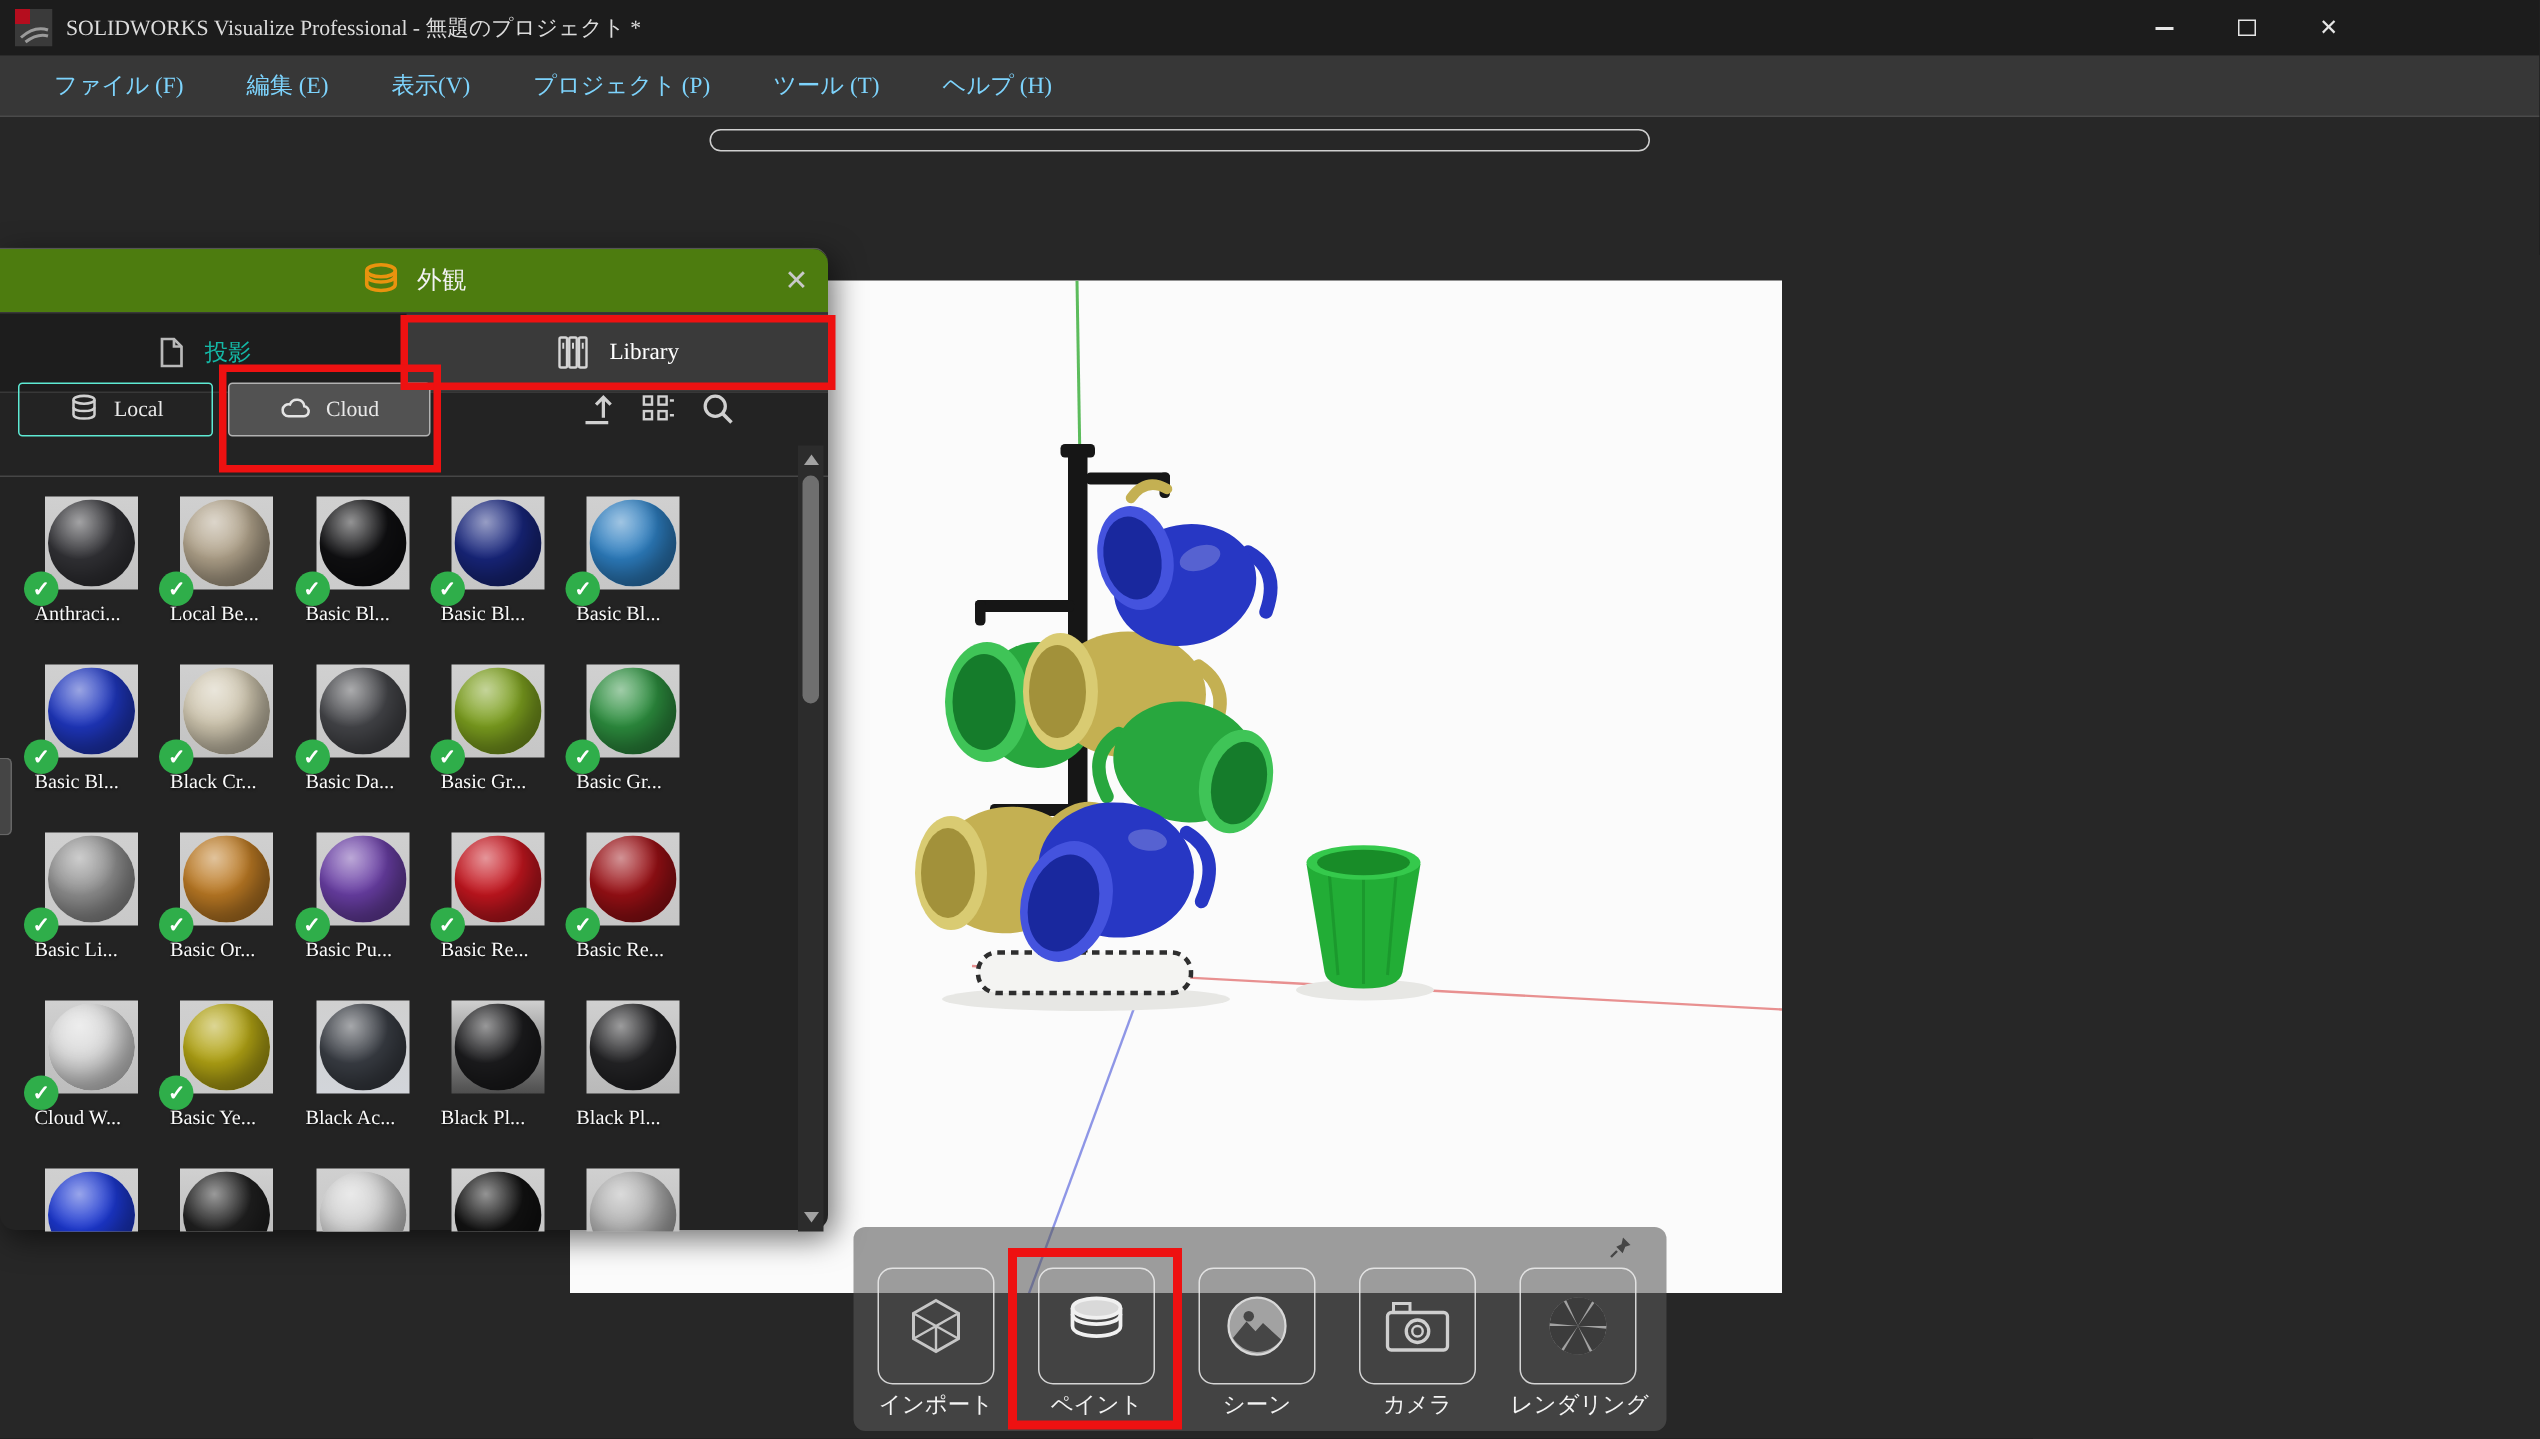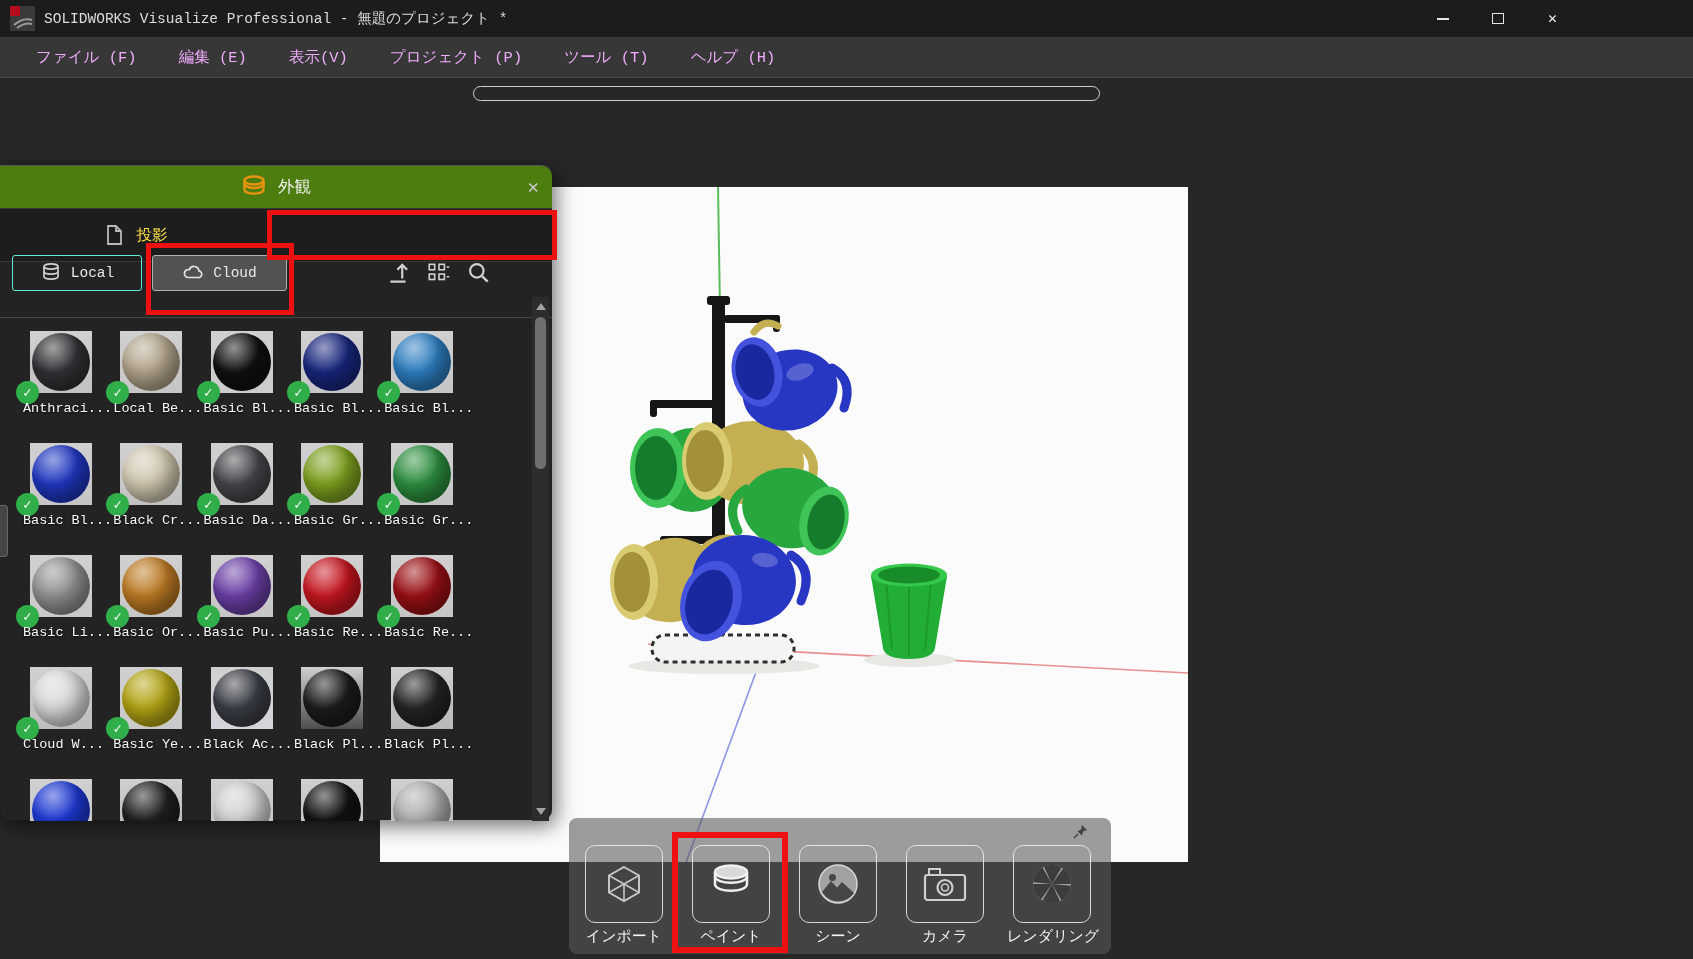--- a/index.html
+++ b/index.html
@@ -1,49 +1,49 @@
 <!DOCTYPE html>
 <html><head>
 <meta charset="utf-8">
 <style>
   *{box-sizing:border-box;margin:0;padding:0}
   body{margin:0;background:#111}
   .app{position:relative;width:1693px;height:959px;background:#272727;overflow:hidden;
-       font-family:Liberation Mono, monospace;color:#eee}
+       font-family:Liberation Serif, serif;color:#eee}
   
   .titlebar{position:absolute;left:0;top:0;width:100%;height:37px;background:#1c1c1c;z-index:30}
   .applogo{position:absolute;left:10px;top:6px;width:25px;height:25px}
   .title-text{position:absolute;left:44px;top:9px;font-size:14.5px;color:#dcdcdc;white-space:nowrap}
   .winbtns{position:absolute;right:118px;top:0;height:37px;display:flex;gap:10px}
   .winbtn{width:45px;height:37px;display:flex;align-items:center;justify-content:center;color:#e6e6e6}
   .min-bar{width:12px;height:2px;background:#e6e6e6}
   .max-box{width:12px;height:11px;border:1.4px solid #e6e6e6}
   .close-x{font-size:15px}
   
   .menubar{position:absolute;left:0;top:37px;width:100%;height:41px;background:#373737;
            border-bottom:1px solid #4a4a4a;display:flex;align-items:center;padding-left:15px;z-index:30}
-  .menu-item{padding:0 21px;font-size:15.5px;color:#f0abfc;height:100%;display:flex;align-items:center;cursor:default}
+  .menu-item{padding:0 21px;font-size:15.5px;color:#7dd3fc;height:100%;display:flex;align-items:center;cursor:default}
   
   .topbar{position:absolute;left:473px;top:86px;width:627px;height:15px;border:1.5px solid #cfcfcf;
           border-radius:8px;z-index:1}
   
   .viewport{position:absolute;left:380px;top:187px;width:808px;height:675px;background:var(--vpbg,#fbfbfb);z-index:1}
   .scene{position:absolute;left:380px;top:187px;z-index:2}
   
   .panel{position:absolute;left:0;top:165px;width:552px;height:655px;background:#232323;
          border-top:1px solid #555;border-radius:0 10px 10px 10px;z-index:10;
          box-shadow:4px 6px 20px rgba(0,0,0,.55)}
   .panel-header{position:absolute;left:0;top:0;width:100%;height:42px;background:#4d7c0f;
                 border-radius:0 10px 0 0;display:flex;align-items:center;justify-content:center;gap:11px}
   .panel-title{font-size:16.5px;color:#f2f2f2}
   .panel-close{position:absolute;right:13px;top:9px;font-size:19px;color:#c9c9c9;cursor:default}
   .tabs{position:absolute;left:0;top:42px;width:100%;height:54px;background:#1d1d1d;
         border-top:1px solid #383838;border-bottom:1px solid #383838}
   .tab{position:absolute;top:0;height:100%;display:flex;align-items:center;justify-content:center;gap:12px;
-       font-size:15.5px;color:#fde047}
+       font-size:15.5px;color:#14b8a6}
   .tab-proj{left:0;width:270px}
   .tab-lib{left:271px;width:281px;background:#3a3a3a;color:#fff}
   .srcrow{position:absolute;left:0;top:96px;width:100%;height:55px}
   .btn-src{position:absolute;top:-7px;height:36px;border-radius:3px;display:flex;align-items:center;
            justify-content:center;gap:9px;font-size:14.5px;color:#e8e8e8}
   .btn-local{left:12px;width:130px;border:1px solid #5eead4;top:-7px}
   .btn-cloud{left:152px;width:135px;background:#525252;border:1px solid #b2b2b2}
   .srcicon{position:absolute;top:-2px;width:26px;height:26px}
   .divider{position:absolute;left:0;top:151px;width:100%;height:1px;background:#464646}
   .grid{position:absolute;left:0;top:152px;width:100%;height:503px;overflow:hidden}
@@ -200,20 +200,29 @@
     </div>
 
     <div class="tabs">
       <div class="tab tab-proj">
         <svg width="22" height="22" viewBox="0 0 22 22">
           <path d="M5 2 h8 l5 5 v13 H5 z" stroke="#b9b9b9" stroke-width="1.8" fill="none"></path>
           <path d="M13 2 v5 h5" stroke="#b9b9b9" stroke-width="1.8" fill="none"></path>
         </svg>
         <span>投影</span>
       </div>
+      <div class="tab tab-lib">
+        <svg width="24" height="24" viewBox="0 0 24 24">
+          <rect x="3" y="2" width="5" height="20" rx="1" stroke="#d6d6d6" stroke-width="1.6" fill="none"></rect>
+          <rect x="9.5" y="2" width="5" height="20" rx="1" stroke="#d6d6d6" stroke-width="1.6" fill="none"></rect>
+          <rect x="16" y="2" width="5" height="20" rx="1" stroke="#d6d6d6" stroke-width="1.6" fill="none"></rect>
+          <path d="M5.5 5.5v4 M12 5.5v4 M18.5 5.5v4" stroke="#d6d6d6" stroke-width="1.3"></path>
+        </svg>
+        <span>Library</span>
+      </div>
     </div>
 
     <div class="srcrow">
       <div class="btn-src btn-local">
         <svg width="22" height="22" viewBox="0 0 22 22">
           <ellipse cx="11" cy="4.5" rx="7" ry="2.6" stroke="#d0d0d0" stroke-width="1.7" fill="none"></ellipse>
           <path d="M4 4.5 v5 c0 3.4 14 3.4 14 0 v-5" stroke="#d0d0d0" stroke-width="1.7" fill="none"></path>
           <path d="M4 9.5 v5 c0 3.4 14 3.4 14 0 v-5" stroke="#d0d0d0" stroke-width="1.7" fill="none"></path>
         </svg>
         <span>Local</span>

